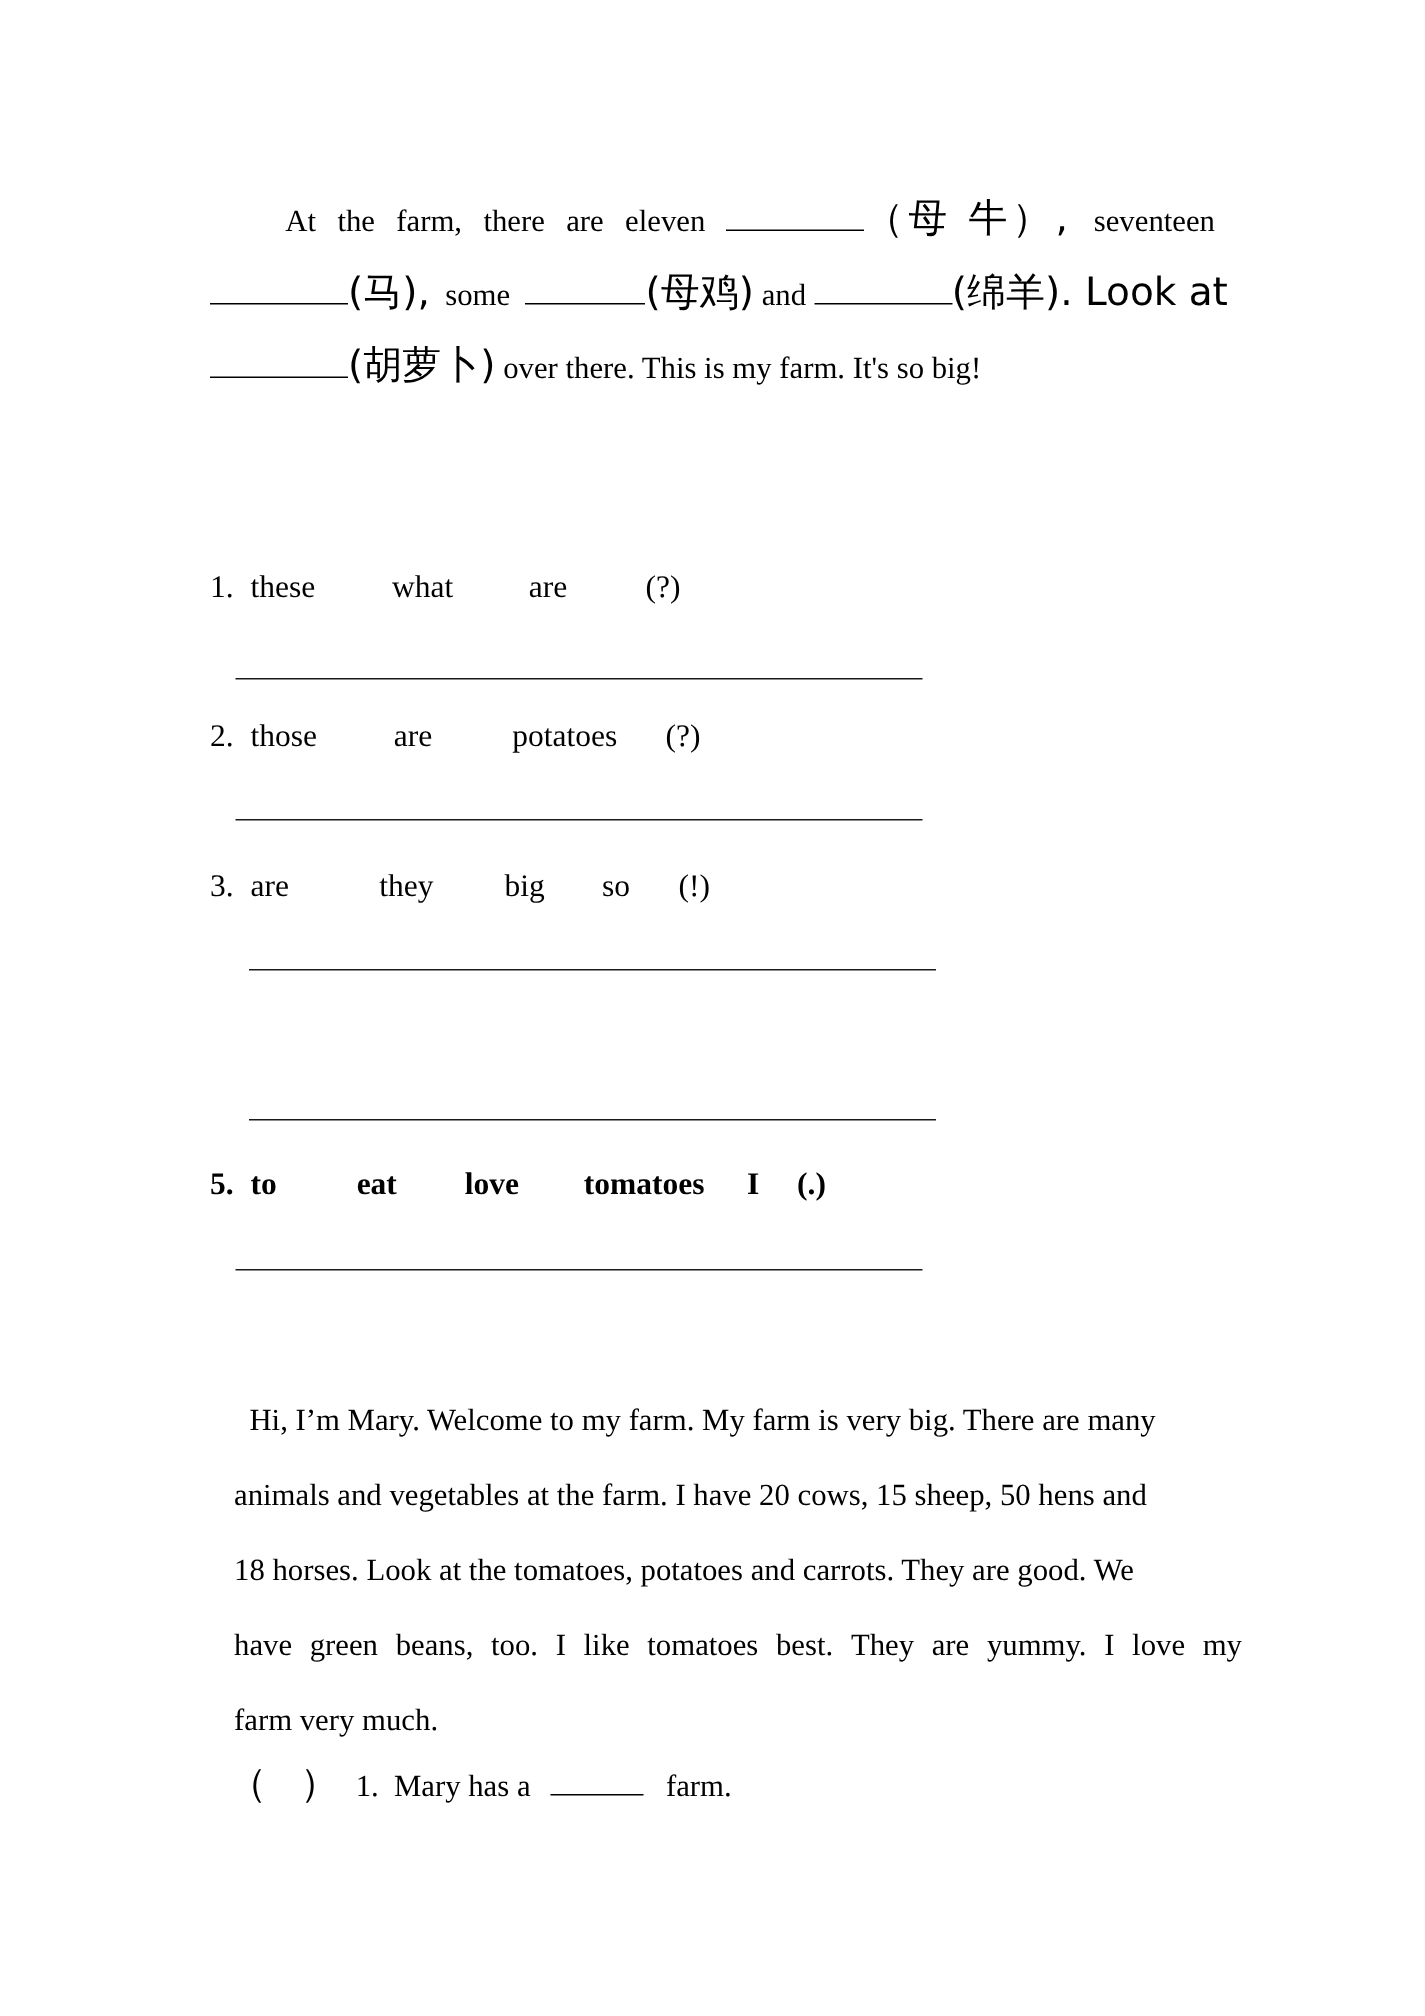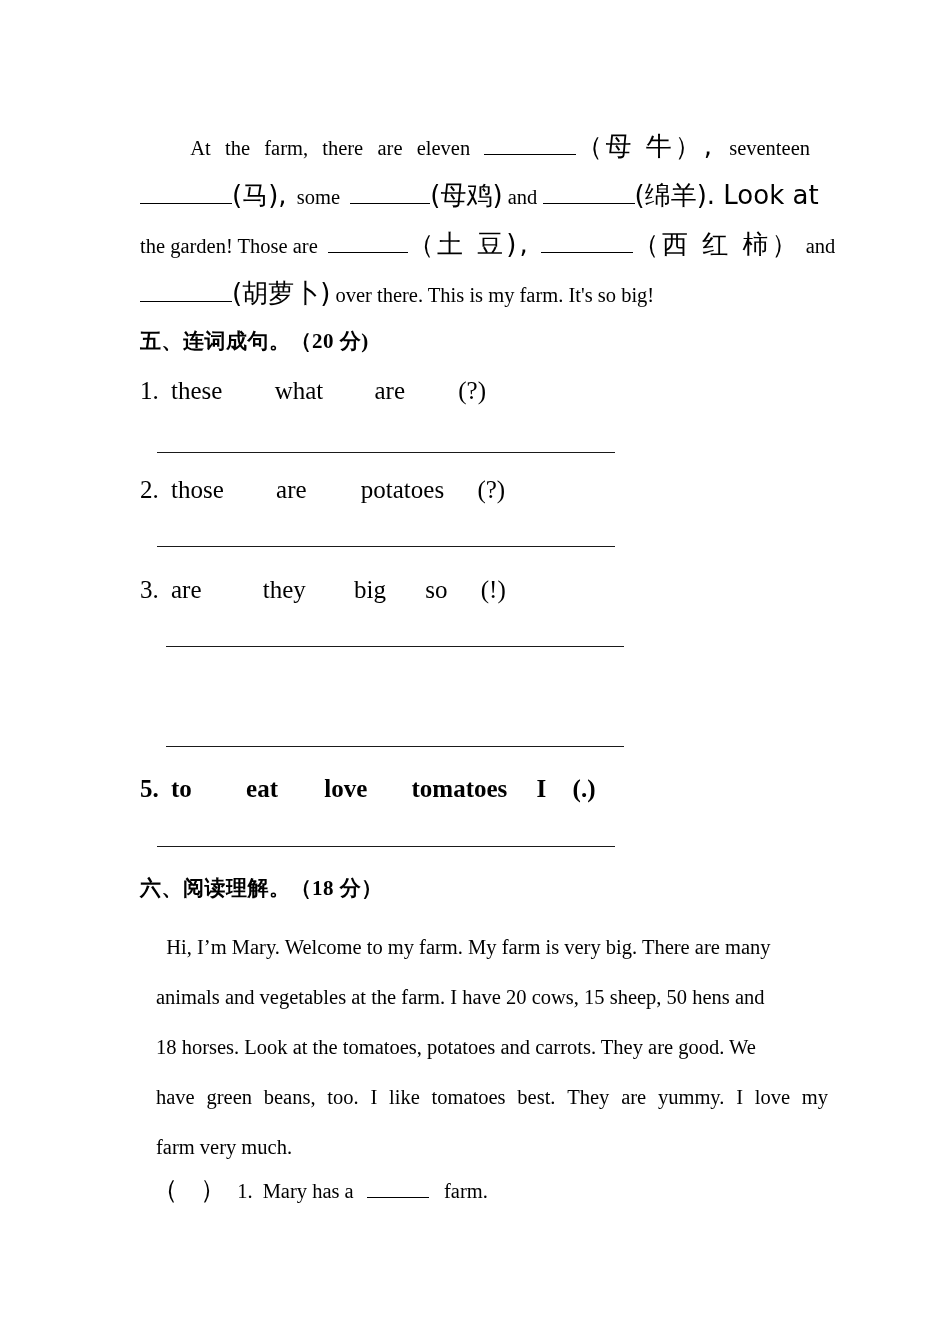--- a/index.html
+++ b/index.html
@@ -78,21 +78,21 @@
     white-space: nowrap;
   }
   .sec-head .score {
     font-family: "Liberation Serif", "DejaVu Serif", serif;
     font-weight: bold;
   }
 
   
   .wo-item {
     position: absolute;
-    font-size: 25px;
+    font-size: 21px;
     white-space: nowrap;
     line-height: 26px;
     text-align: center;
   }
   .wo-item .w {
     display: inline-block;
   }
   .ans-line {
     position: absolute;
     border-bottom: 1.7px solid #1a1a1a;
@@ -153,26 +153,24 @@
       <span class="w">farm,</span>
       <span class="w">there</span>
       <span class="w">are</span>
       <span class="w">eleven</span>
       <span><span class="blank-u bu-90"></span><span class="cn cn-sp">（母 牛）,</span></span>
       <span class="w">seventeen</span>
     </span>
 
     <span class="ln"><span class="blank-u bu-90"></span><span class="cn">(马),</span>&nbsp; <span>some</span>&nbsp; <span class="blank-u bu-80"></span><span class="cn">(母鸡)</span> <span>and</span> <span class="blank-u bu-90"></span><span class="cn">(绵羊). Look at</span></span>
 
-    <span class="ln"><span>the garden! Those are</span>&nbsp; <span class="blank-u bu-80"></span><span class="cn cn-sp">（土 豆),</span>&nbsp; <span class="blank-u bu-90"></span><span class="cn cn-sp">（西 红 柿）</span> <span>and</span></span>
 
     <span class="ln"><span class="blank-u bu-90"></span><span class="cn">(胡萝卜)</span> <span>over there. This is my farm. It's so big!</span></span>
   </div>
 
-  <div class="sec-head" style="left:140px; top:327px;"><span>五、连词成句。（</span><span class="score">20 分</span><span class="score">)</span></div>
 
   <div class="wo-item" style="left:140px; top:378px;">
     <span class="w">1.</span>
     <span class="w" style="margin-left:6px;">these</span>
     <span class="w" style="margin-left:46px;">what</span>
     <span class="w" style="margin-left:45px;">are</span>
     <span class="w" style="margin-left:47px;">(?)</span>
   </div>
   <div class="ans-line" style="left:157px; top:452px; width:458px;"></div>
 
@@ -201,21 +199,20 @@
     <span class="w">5.</span>
     <span class="w" style="margin-left:6px;">to</span>
     <span class="w" style="margin-left:48px;">eat</span>
     <span class="w" style="margin-left:40px;">love</span>
     <span class="w" style="margin-left:38px;">tomatoes</span>
     <span class="w" style="margin-left:23px;">I</span>
     <span class="w" style="margin-left:20px;">(.)</span>
   </div>
   <div class="ans-line" style="left:157px; top:846px; width:458px;"></div>
 
-  <div class="sec-head" style="left:140px; top:874px;"><span>六、阅读理解。（</span><span class="score">18 分</span><span>）</span></div>
 
   <div class="read-para">
     <span class="ln">&nbsp;&nbsp;<span>Hi, I’m Mary. Welcome to my farm. My farm is very big. There are many</span></span>
     <span class="ln"><span>animals and vegetables at the farm. I have 20 cows, 15 sheep, 50 hens and</span></span>
     <span class="ln"><span>18 horses. Look at the tomatoes, potatoes and carrots. They are good. We</span></span>
     <span class="ln j">
       <span>have</span>
       <span>green</span>
       <span>beans,</span>
       <span>too.</span>

